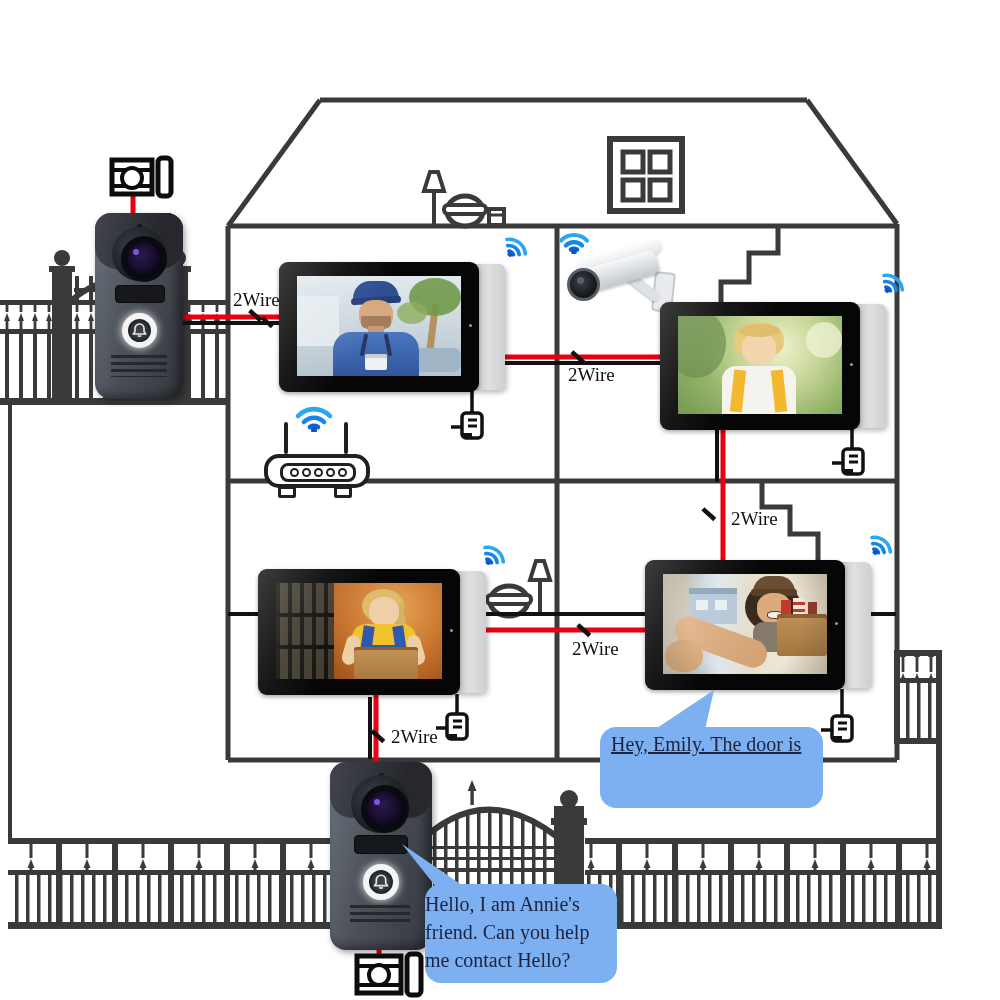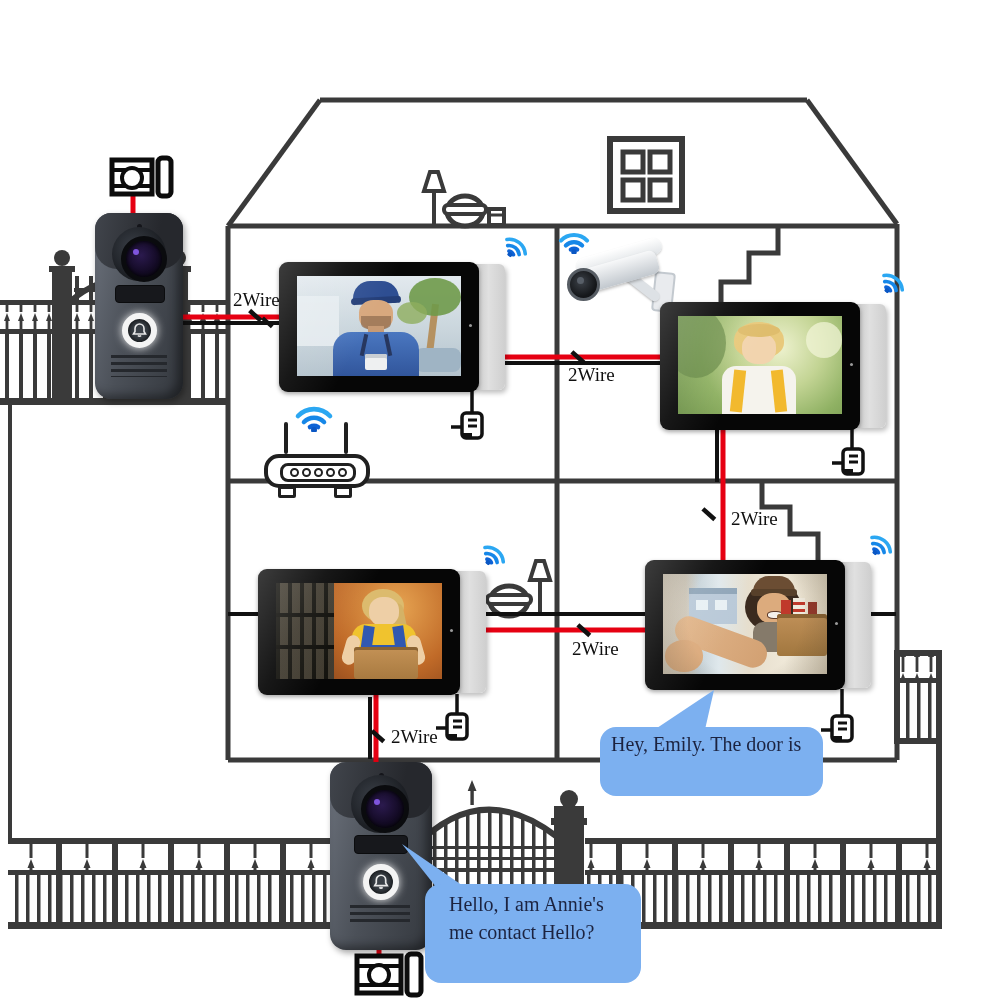--- a/index.html
+++ b/index.html
@@ -440,21 +440,22 @@
   <span class="wlabel" style="left:233px;top:289px;">2Wire</span>
   <span class="wlabel" style="left:568px;top:364px;">2Wire</span>
   <span class="wlabel" style="left:731px;top:508px;">2Wire</span>
   <span class="wlabel" style="left:572px;top:638px;">2Wire</span>
   <span class="wlabel" style="left:391px;top:726px;">2Wire</span>
 
   <svg class="layer" width="1000" height="1000" style="pointer-events:none;">
     <polygon points="648,734 714,690 704,734" fill="#7cb0f0"></polygon>
     <polygon points="440,892 402,844 472,892" fill="#7cb0f0"></polygon>
   </svg>
-  <div class="bubble" style="left:600px;top:727px;width:212px;height:61px;padding:4px 0 4px 11px;">
+  <div class="bubble" style="left:600px;top:727px;width:212px;height:61px;padding:4px 0 16px 11px;text-decoration:underline;">
     <div>Hey, Emily. The door is</div>
   </div>
-  <div class="bubble" style="left:425px;top:884px;width:192px;height:93px;padding:6px 0 0 24px;line-height:28px;">
+  <div class="bubble" style="left:425px;top:884px;width:192px;height:93px;padding:6px 0 0 0;line-height:28px;">
     <div>Hello, I am Annie's</div>
+    <div>friend. Can you help</div>
     <div>me contact Hello?</div>
   </div>
 
 </div>
 
 </body></html>

